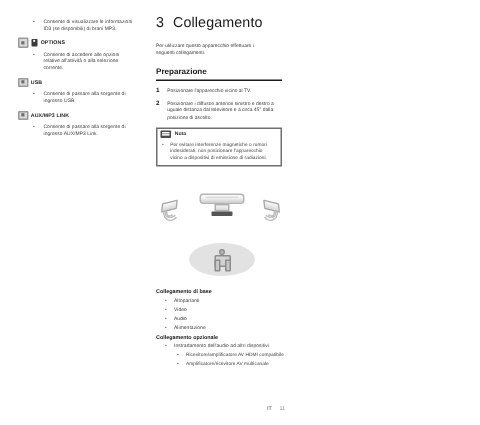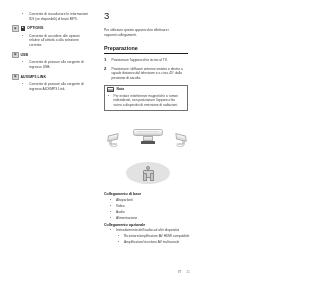--- a/index.html
+++ b/index.html
@@ -360,20 +360,21 @@
     <div class="bullet-row">
       <span class="bullet-dot">•</span>
       <span class="bullet-txt">Consente di passare alla sorgente di ingresso AUX/MP3 Link.</span>
     </div>
   </div>
 
   <div class="col-right">
 
     <div class="chapter">
       <span class="chapter-num">3</span>
+      <span class="chapter-title">Collegamento</span>
     </div>
 
     <div class="intro">Per utilizzare questo apparecchio effettuare i seguenti collegamenti.</div>
 
     <div class="section-head">Preparazione</div>
 
     <div class="step-row">
       <span class="step-num">1</span>
       <span class="step-txt">Posizionare l'apparecchio vicino al TV.</span>
     </div>

